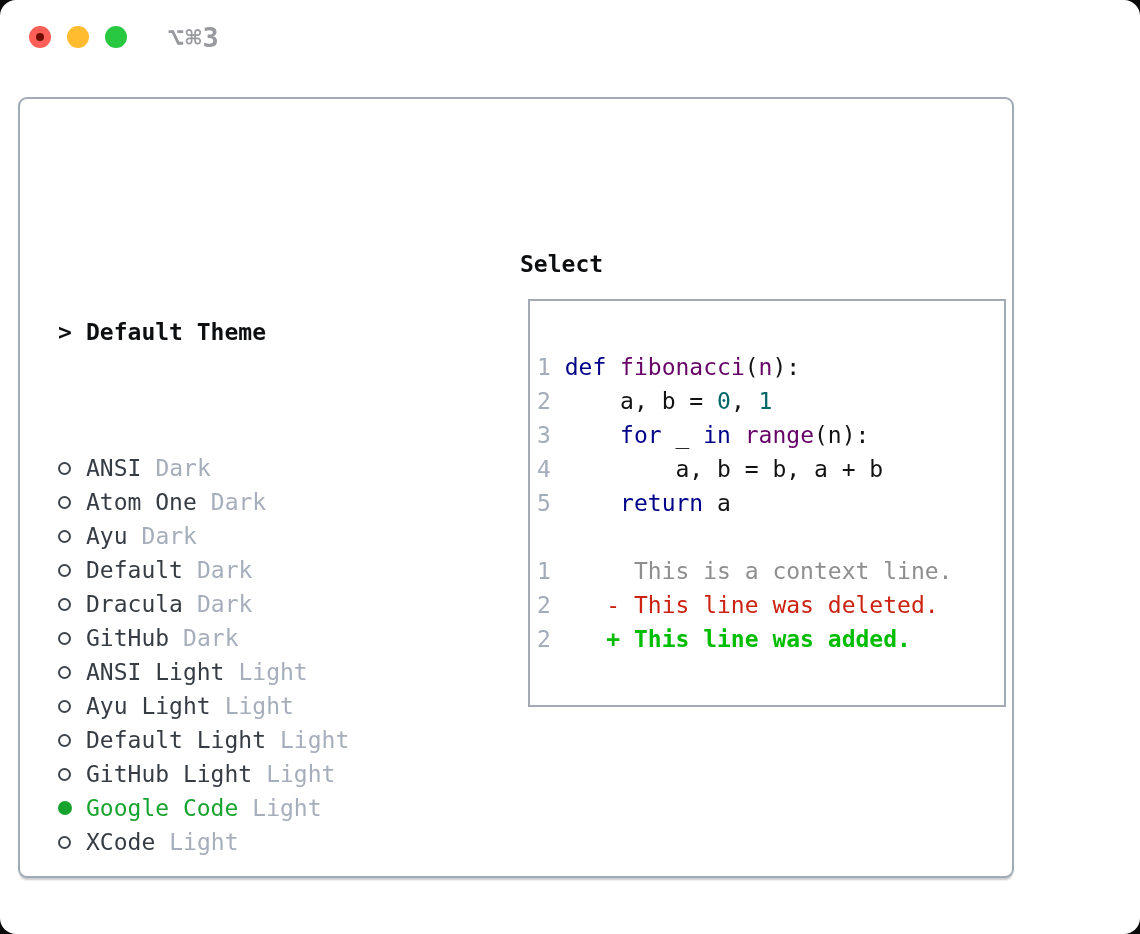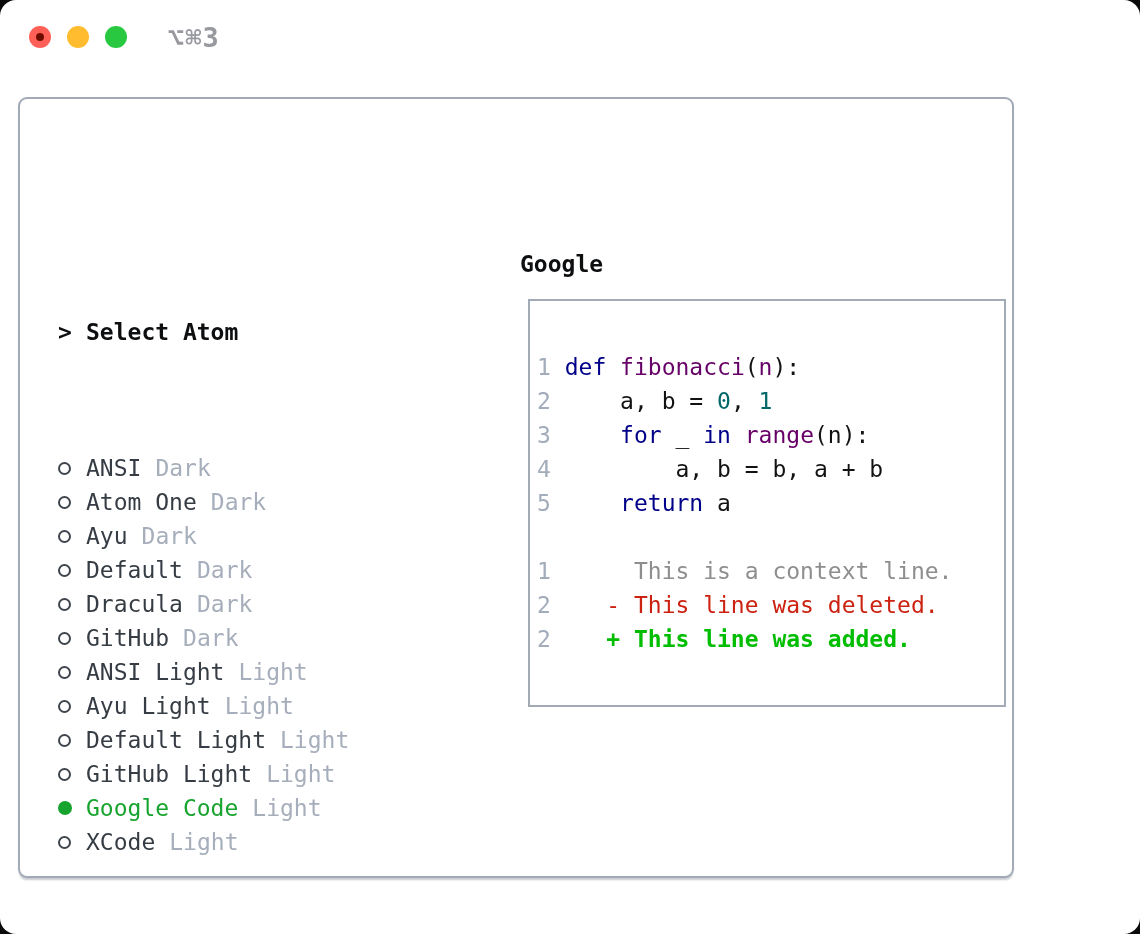--- a/index.html
+++ b/index.html
@@ -73,37 +73,37 @@
     <span class="shortcut">⌥⌘3</span>
   </div>
 
   <div class="panel">
 
     <div class="left-col">
       <div class="row">
         <span class="prefix-box">
           <span class="cursor-gt">&gt;</span>
         </span>
-        <span class="hdr">Select Atom</span>
+        <span class="hdr">Default Theme</span>
       </div>
 
       <div id="theme-list"><div class="row"><span class="prefix-box"><span class="ring"></span></span><span class="item-name">ANSI</span><span class="variant">Dark</span></div><div class="row"><span class="prefix-box"><span class="ring"></span></span><span class="item-name">Atom One</span><span class="variant">Dark</span></div><div class="row"><span class="prefix-box"><span class="ring"></span></span><span class="item-name">Ayu</span><span class="variant">Dark</span></div><div class="row"><span class="prefix-box"><span class="ring"></span></span><span class="item-name">Default</span><span class="variant">Dark</span></div><div class="row"><span class="prefix-box"><span class="ring"></span></span><span class="item-name">Dracula</span><span class="variant">Dark</span></div><div class="row"><span class="prefix-box"><span class="ring"></span></span><span class="item-name">GitHub</span><span class="variant">Dark</span></div><div class="row"><span class="prefix-box"><span class="ring"></span></span><span class="item-name">ANSI Light</span><span class="variant">Light</span></div><div class="row"><span class="prefix-box"><span class="ring"></span></span><span class="item-name">Ayu Light</span><span class="variant">Light</span></div><div class="row"><span class="prefix-box"><span class="ring"></span></span><span class="item-name">Default Light</span><span class="variant">Light</span></div><div class="row"><span class="prefix-box"><span class="ring"></span></span><span class="item-name">GitHub Light</span><span class="variant">Light</span></div><div class="row"><span class="prefix-box"><span class="dot"></span></span><span class="item-name selected">Google Code</span><span class="variant">Light</span></div><div class="row"><span class="prefix-box"><span class="ring"></span></span><span class="item-name">XCode</span><span class="variant">Light</span></div></div>
 
       
 
       
 
       
 
       
 
       
       
     </div>
 
-    <div class="preview-title">Google</div>
+    <div class="preview-title">Select</div>
 
     <div class="preview-box">
       <div class="code" id="code-lines"><div class="pline"><span class="tok-num">1 </span><span class="tok-kwd">def</span><span class="tok-pln"> </span><span class="tok-typ">fibonacci</span><span class="tok-pln">(</span><span class="tok-typ">n</span><span class="tok-pln">):</span></div><div class="pline"><span class="tok-num">2 </span><span class="tok-pln">    a, b = </span><span class="tok-lit">0</span><span class="tok-pln">, </span><span class="tok-lit">1</span></div><div class="pline"><span class="tok-num">3 </span><span class="tok-pln">    </span><span class="tok-kwd">for</span><span class="tok-pln"> _ </span><span class="tok-kwd">in</span><span class="tok-pln"> </span><span class="tok-typ">range</span><span class="tok-pln">(n):</span></div><div class="pline"><span class="tok-num">4 </span><span class="tok-pln">        a, b = b, a + b</span></div><div class="pline"><span class="tok-num">5 </span><span class="tok-pln">    </span><span class="tok-kwd">return</span><span class="tok-pln"> a</span></div><div class="pline"></div><div class="pline"><span class="tok-num">1 </span><span class="tok-ctx">     This is a context line.</span></div><div class="pline"><span class="tok-num">2 </span><span class="tok-del">   - This line was deleted.</span></div><div class="pline"><span class="tok-num">2 </span><span class="tok-add">   + This line was added.</span></div></div>
     </div>
 
   </div>
 </div>
 
 </body></html>

